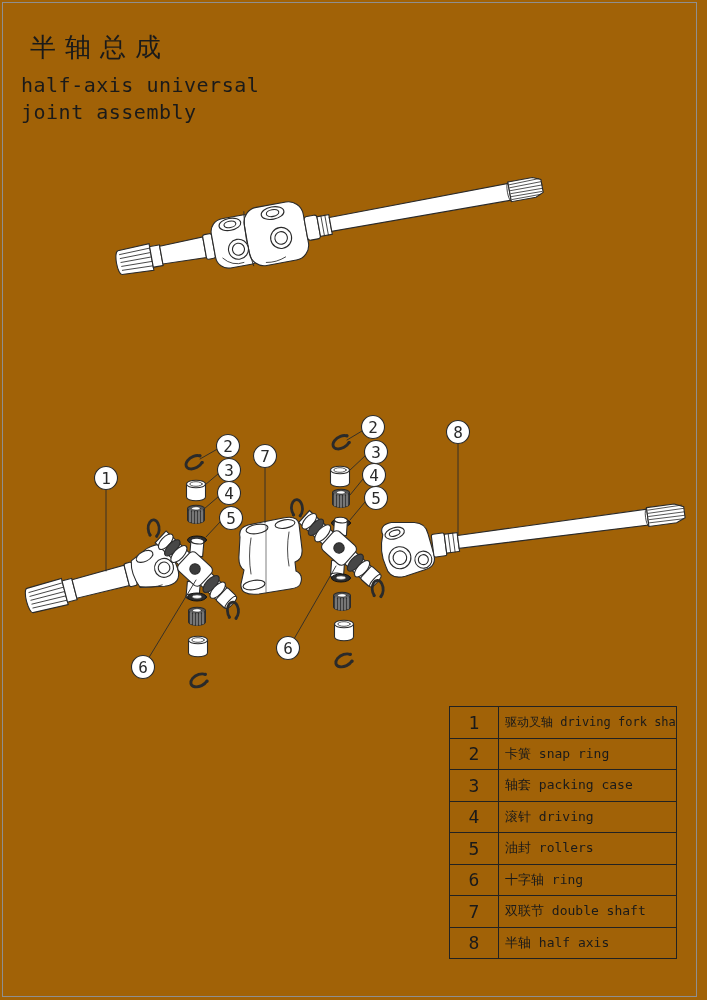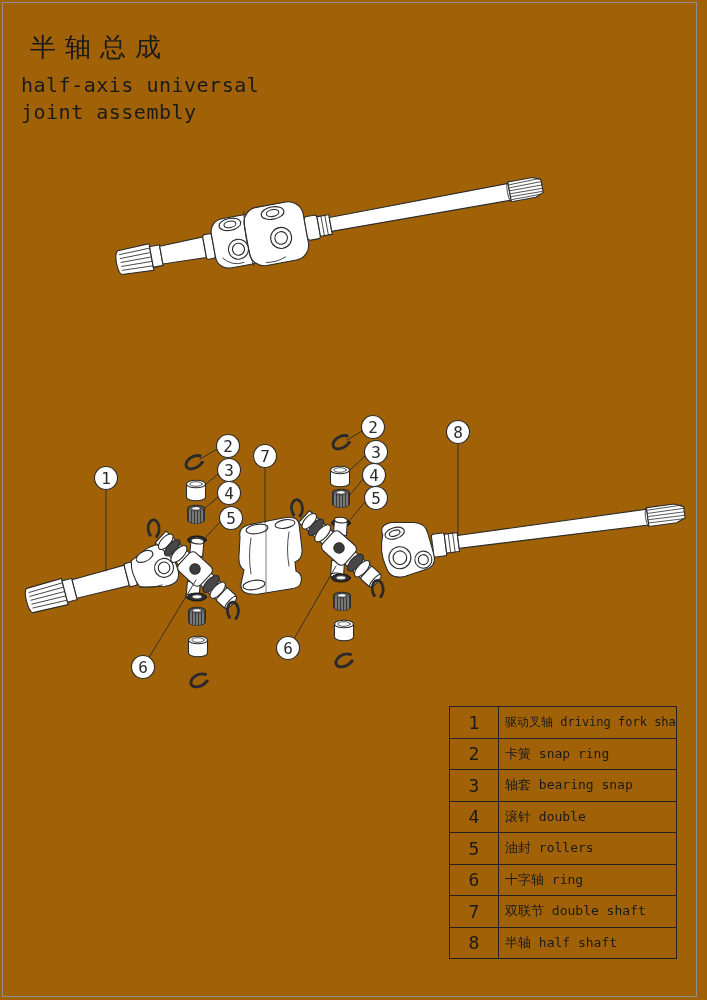--- a/index.html
+++ b/index.html
@@ -260,37 +260,37 @@
       <tr>
         <td class="num">1</td>
         <td class="name">驱动叉轴 driving fork shaft</td>
       </tr>
       <tr>
         <td class="num">2</td>
         <td class="name">卡簧 snap ring</td>
       </tr>
       <tr>
         <td class="num">3</td>
-        <td class="name">轴套 bearing snap</td>
+        <td class="name">轴套 packing case</td>
       </tr>
       <tr>
         <td class="num">4</td>
-        <td class="name">滚针 double</td>
+        <td class="name">滚针 driving</td>
       </tr>
       <tr>
         <td class="num">5</td>
         <td class="name">油封 rollers</td>
       </tr>
       <tr>
         <td class="num">6</td>
         <td class="name">十字轴 ring</td>
       </tr>
       <tr>
         <td class="num">7</td>
         <td class="name">双联节 double shaft</td>
       </tr>
       <tr>
         <td class="num">8</td>
-        <td class="name">半轴 half shaft</td>
+        <td class="name">半轴 half axis</td>
       </tr>
     </tbody>
   </table>
 </div>
 
 </body></html>

